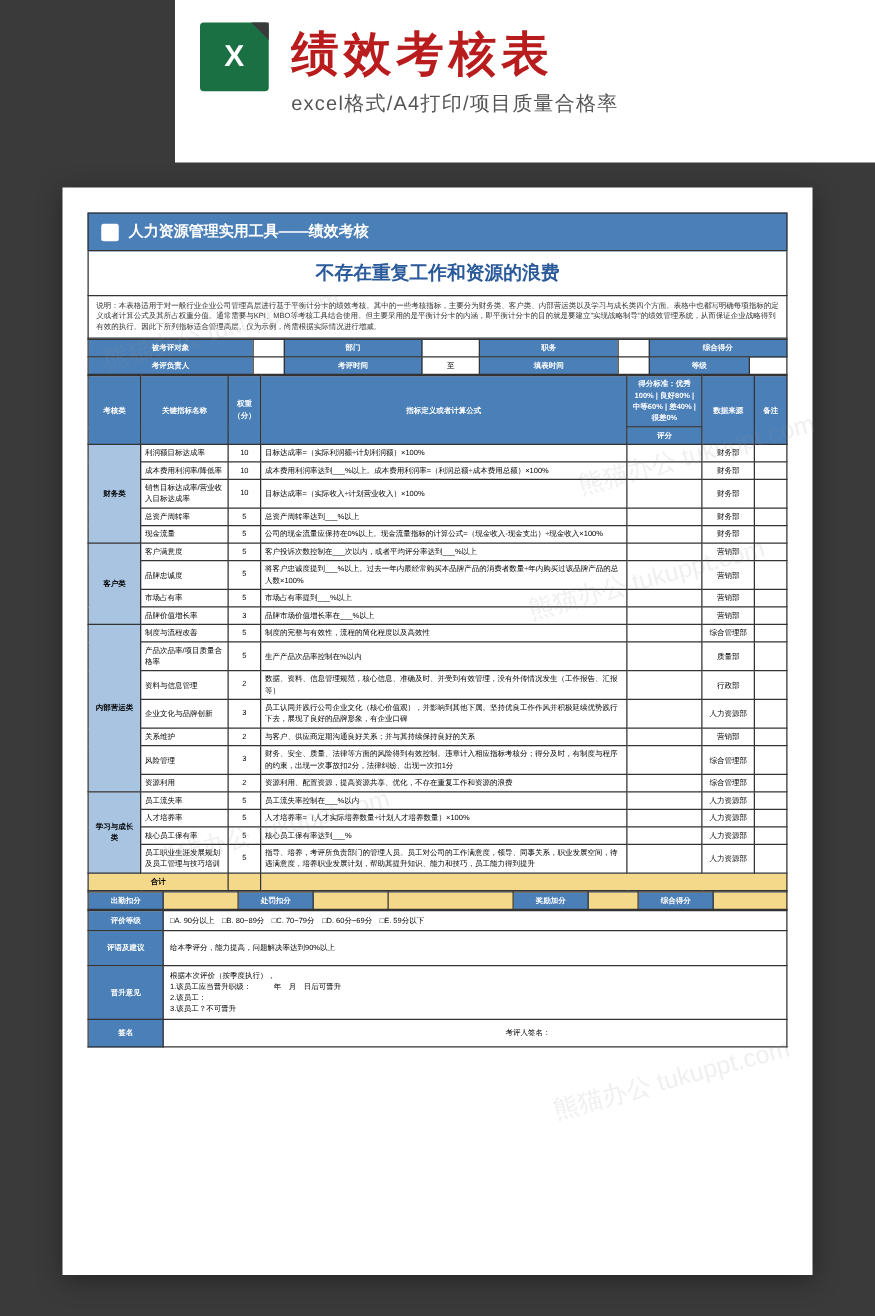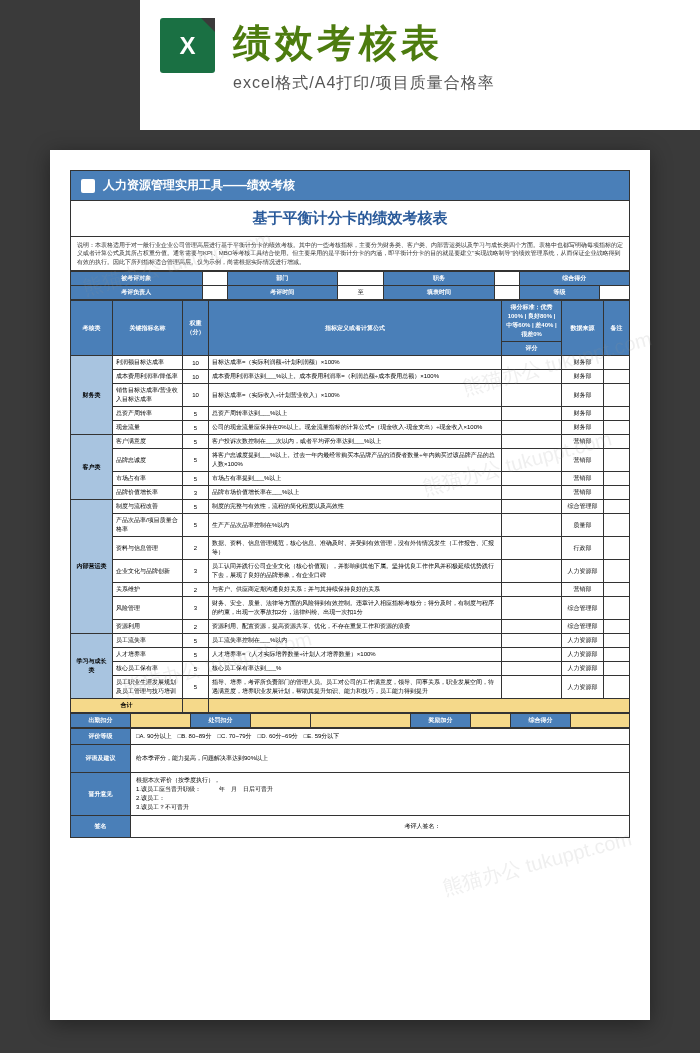--- a/index.html
+++ b/index.html
@@ -1,20 +1,20 @@
 <!DOCTYPE html>
 <html><head>
 <meta charset="utf-8">
 <style>
 * { margin: 0; padding: 0; box-sizing: border-box; }
 body { font-family: "Microsoft YaHei", Arial, sans-serif; background: #3a3a3a; width: 700px; height: 1053px; overflow: hidden; position: relative; }
 .page-header { position: absolute; top: 0; right: 0; width: 560px; height: 130px; background: #fff; display: flex; align-items: flex-start; padding: 18px 20px; }
 .excel-icon { width: 55px; height: 55px; background: #1a7043; display: flex; align-items: center; justify-content: center; color: #fff; font-size: 24px; font-weight: bold; margin-right: 18px; border-radius: 3px; position: relative; }
 .excel-icon::before { content: ""; position: absolute; top: 0; right: 0; width: 0; height: 0; border-left: 14px solid transparent; border-top: 14px solid #3a3a3a; }
-.header-text h1 { font-size: 38px; font-weight: bold; color: #4d7c0f; letter-spacing: 4px; margin-bottom: 4px; }
+.header-text h1 { font-size: 38px; font-weight: bold; color: #b91c1c; letter-spacing: 4px; margin-bottom: 4px; }
 .header-text p { font-size: 16px; color: #555; letter-spacing: 1px; }
 .doc-container { position: absolute; top: 150px; left: 50px; width: 600px; height: 870px; background: #fff; box-shadow: 0 4px 20px rgba(0,0,0,0.4); padding: 20px; overflow: hidden; }
 .doc-header { background: #4a7fb8; color: #fff; padding: 6px 10px; font-size: 12px; font-weight: bold; display: flex; align-items: center; border: 1px solid #333; }
 .wrench-icon { width: 14px; height: 14px; background: #fff; margin-right: 8px; display: inline-block; border-radius: 2px; }
 .doc-title { text-align: center; font-size: 15px; font-weight: bold; color: #2a5a9a; padding: 8px 0; border: 1px solid #333; border-top: none; }
 .desc { font-size: 6px; color: #333; padding: 4px 6px; border: 1px solid #333; border-top: none; line-height: 1.4; }
 table { width: 100%; border-collapse: collapse; font-size: 6px; }
 th, td { border: 1px solid #333; padding: 2px 3px; text-align: center; vertical-align: middle; }
 .hdr-blue { background: #4a7fb8; color: #fff; font-weight: bold; }
 .cat-cell { background: #a8c4e0; font-weight: bold; writing-mode: horizontal-tb; }
@@ -39,21 +39,21 @@
     <h1>绩效考核表</h1>
     <p>excel格式/A4打印/项目质量合格率</p>
   </div>
 </div>
 
 <div class="doc-container">
   <div class="doc-header">
     <span class="wrench-icon"></span>
     <span>人力资源管理实用工具——绩效考核</span>
   </div>
-  <div class="doc-title">基于平衡计分卡的绩效考核表</div>
+  <div class="doc-title">不存在重复工作和资源的浪费</div>
   <div class="desc">说明：本表格适用于对一般行业企业公司管理高层进行基于平衡计分卡的绩效考核。其中的一些考核指标，主要分为财务类、客户类、内部营运类以及学习与成长类四个方面。表格中也都写明确每项指标的定义或者计算公式及其所占权重分值。通常需要与KPI、MBO等考核工具结合使用。但主要采用的是平衡计分卡的内涵，即平衡计分卡的目的就是要建立"实现战略制导"的绩效管理系统，从而保证企业战略得到有效的执行。因此下所列指标适合管理高层。仅为示例，尚需根据实际情况进行增减。</div>
 
   <table>
     <tbody>
         <tr>
       <td class="hdr-blue">被考评对象</td>
       <td></td>
       <td class="hdr-blue">部门</td>
       <td></td>
       <td class="hdr-blue">职务</td>

